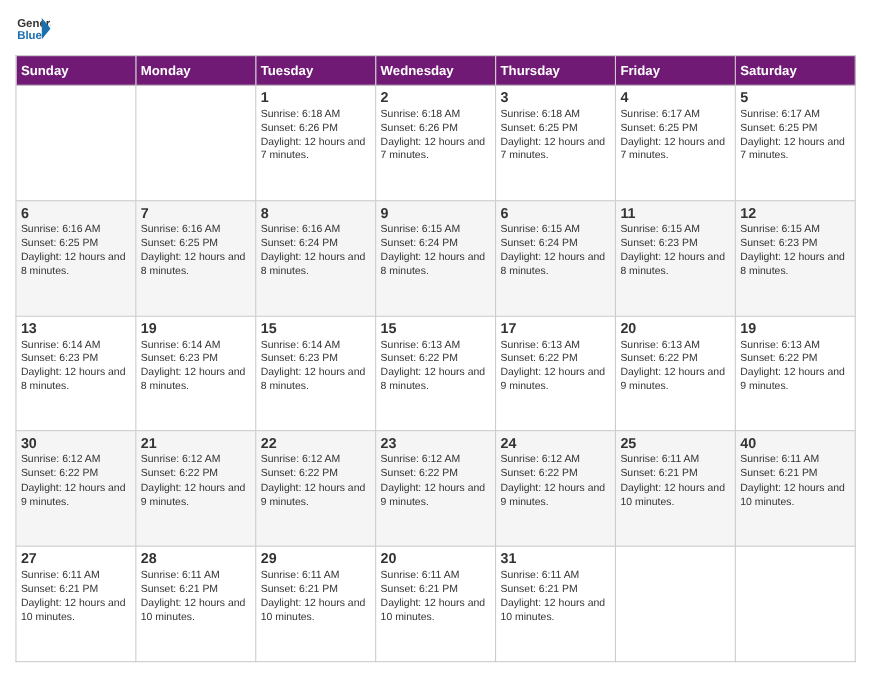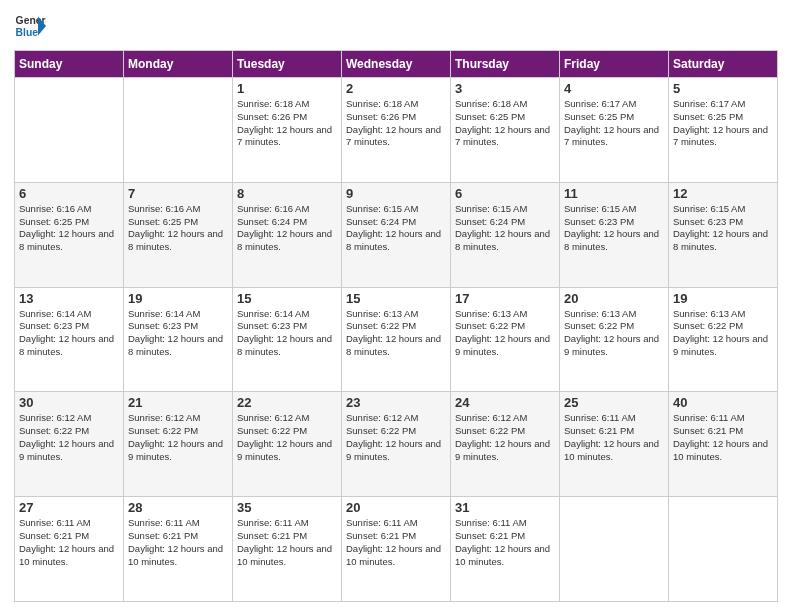--- a/index.html
+++ b/index.html
@@ -297,21 +297,21 @@
 Sunset: 6:21 PM
 Daylight: 12 hours and 10 minutes.</div>
           </td>
           <td>
             <div class="day-num">28</div>
             <div class="day-info" style="white-space: pre-line;">Sunrise: 6:11 AM
 Sunset: 6:21 PM
 Daylight: 12 hours and 10 minutes.</div>
           </td>
           <td>
-            <div class="day-num">35</div>
+            <div class="day-num">29</div>
             <div class="day-info" style="white-space: pre-line;">Sunrise: 6:11 AM
 Sunset: 6:21 PM
 Daylight: 12 hours and 10 minutes.</div>
           </td>
           <td>
             <div class="day-num">20</div>
             <div class="day-info" style="white-space: pre-line;">Sunrise: 6:11 AM
 Sunset: 6:21 PM
 Daylight: 12 hours and 10 minutes.</div>
           </td>

